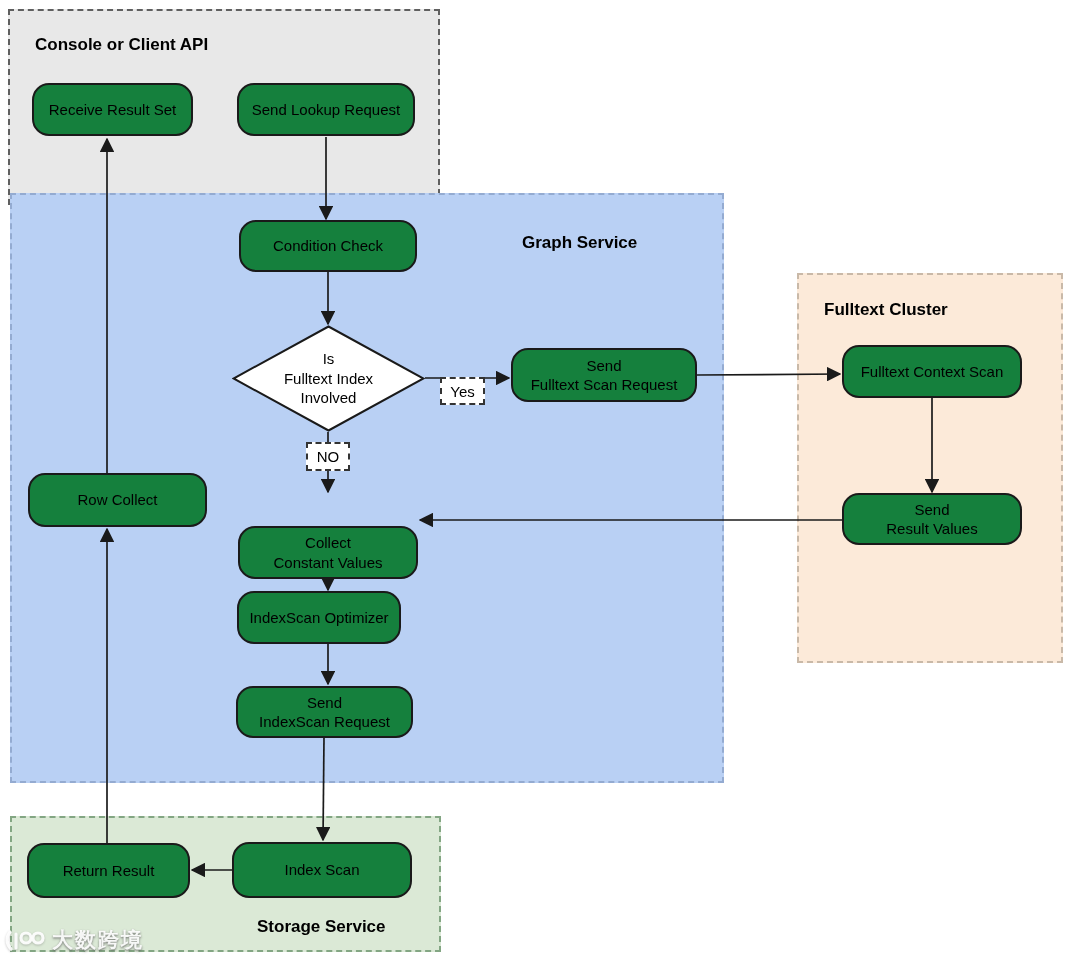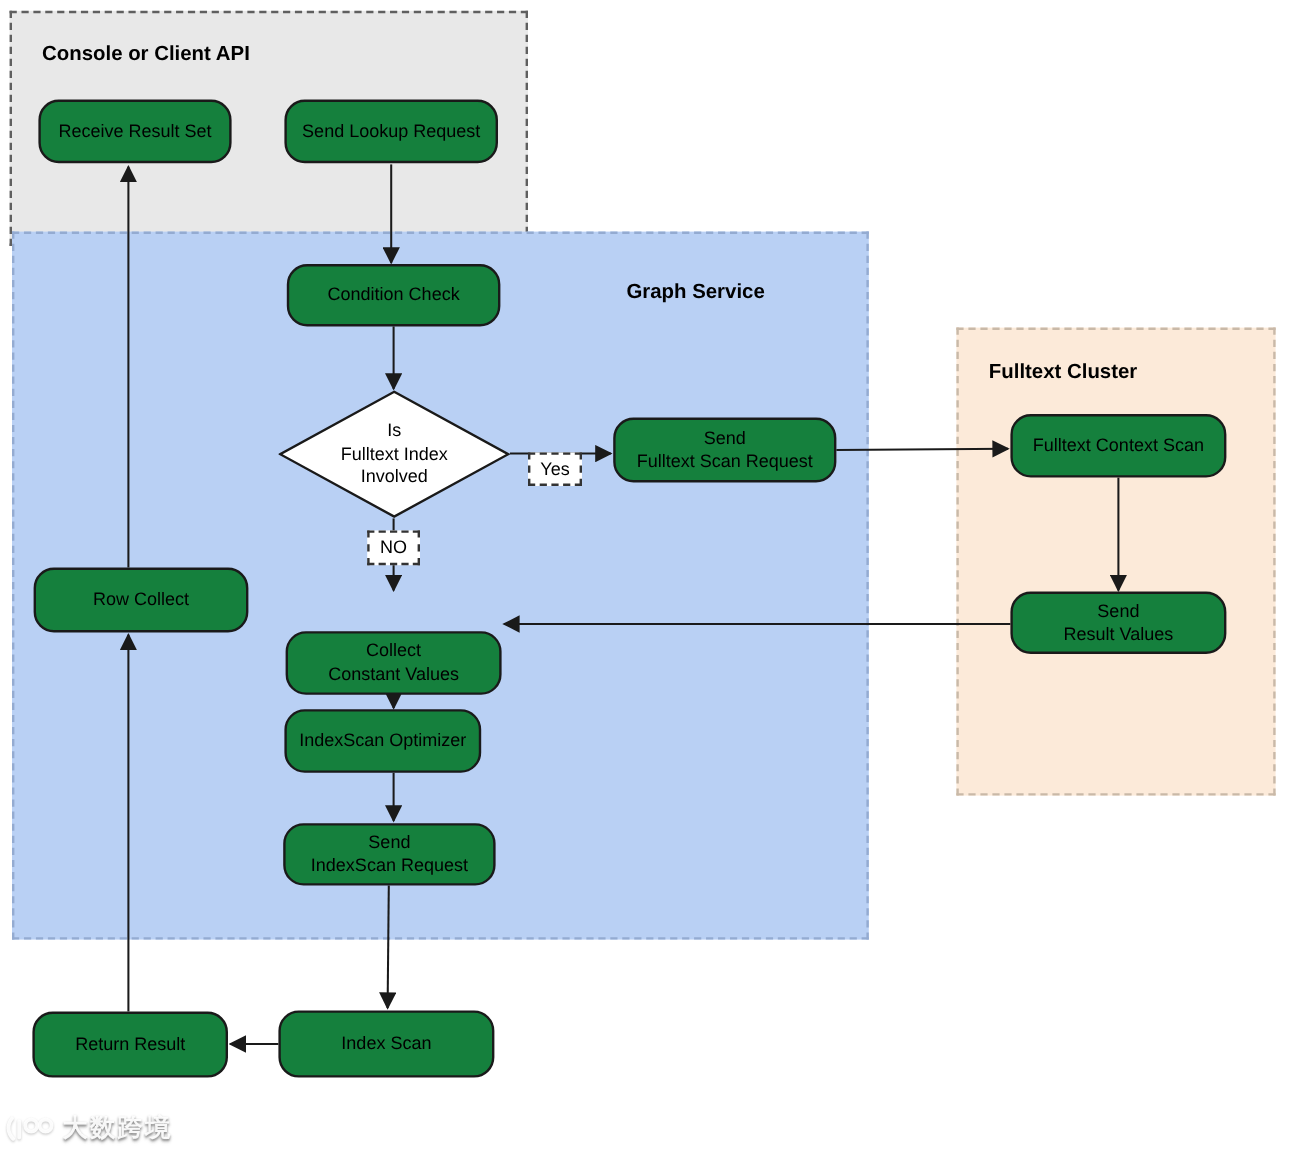--- a/index.html
+++ b/index.html
@@ -46,20 +46,23 @@
 <div class="canvas">
 
   <div class="container c-console">
     <span class="ctitle" style="left:25px;top:24px;">Console or Client API</span>
   </div>
   <div class="container c-graph">
     <span class="ctitle" style="left:510px;top:38px;">Graph Service</span>
   </div>
   <div class="container c-fulltext">
     <span class="ctitle" style="left:25px;top:25px;">Fulltext Cluster</span>
+  </div>
+  <div class="container c-storage">
+    <span class="ctitle" style="left:245px;top:99px;">Storage Service</span>
   </div>
 
   <svg class="edges" viewBox="0 0 1080 966">
     <defs>
       <marker id="arrow" viewBox="0 0 10 10" refX="9" refY="5" markerWidth="8.5" markerHeight="8.5" orient="auto-start-reverse">
         <path d="M0,0 L10,5 L0,10 z" fill="#1a1a1a"></path>
       </marker>
     </defs>
     <line x1="326" y1="137" x2="326" y2="219" marker-end="url(#arrow)"></line>
     <line x1="328" y1="272" x2="328" y2="324" marker-end="url(#arrow)"></line>

